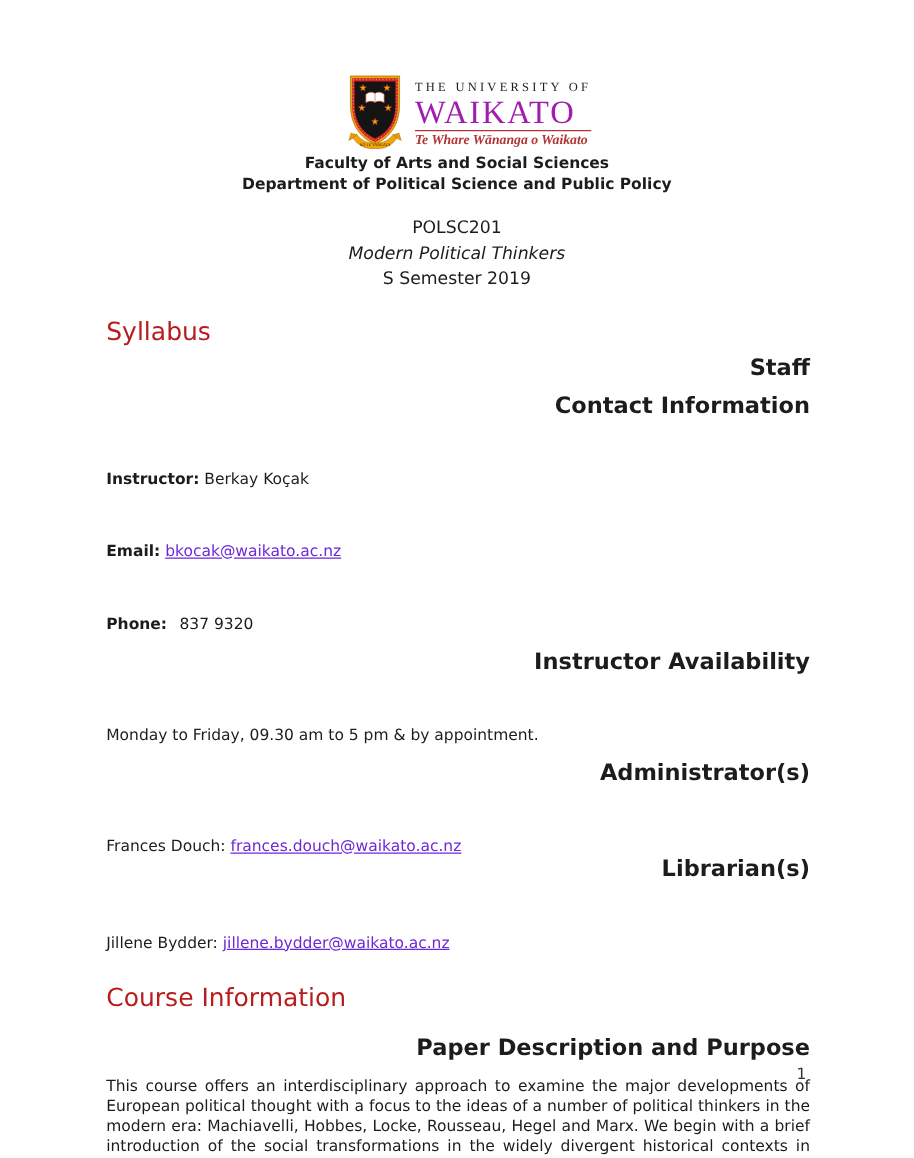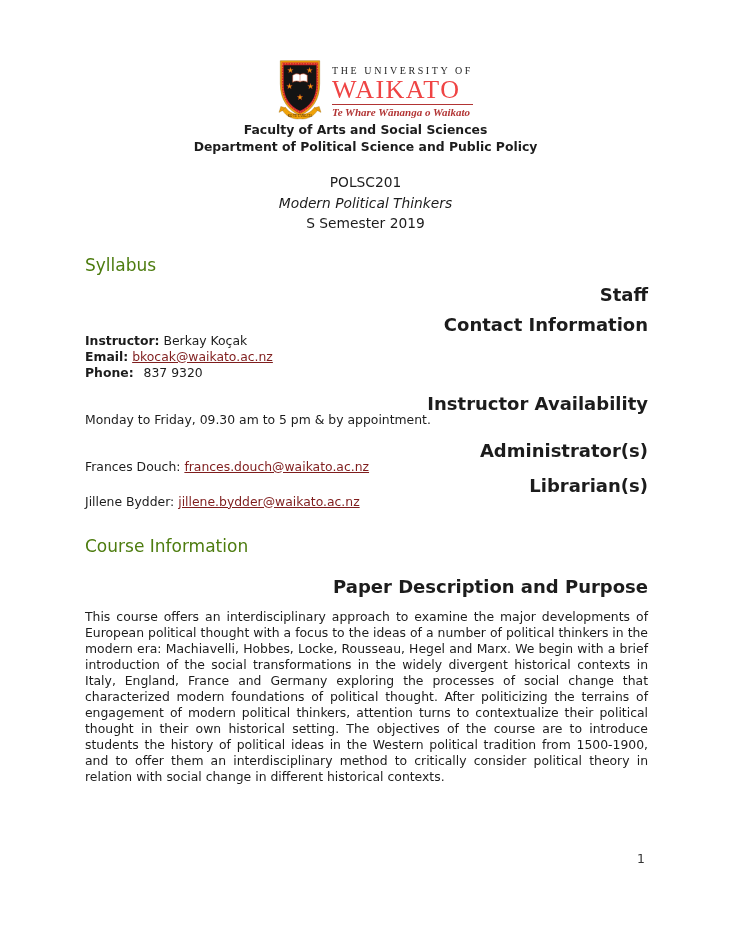--- a/index.html
+++ b/index.html
@@ -25,21 +25,21 @@
     margin-left: 19px;
   }
   .crest { display: block; }
   .wordmark { padding-top: 7px; font-family: "Liberation Serif", serif; }
   .wm-prefix {
     font-size: 10px; letter-spacing: 2.6px;
     color: #1f1f1f; white-space: nowrap;
   }
   .wm-name {
     font-size: 26px; letter-spacing: 1.5px; line-height: 27px;
-    color: #ef4444; white-space: nowrap;
+    color: #a21caf; white-space: nowrap;
   }
   .wm-maori {
     font-family: "Liberation Serif", serif;
     font-style: italic; font-weight: bold;
     font-size: 11px; color: #b23434;
     border-top: 1.5px solid #b23434;
     padding-top: 1px; margin-top: 1px;
     white-space: nowrap;
   }
   
@@ -50,33 +50,33 @@
   }
   .course-block {
     margin-top: 17px;
     text-align: center;
     font-size: 13.8px; line-height: 20.5px;
   }
   .course-title-line { font-style: italic; }
   
   .body-col { padding: 0 83px 0 85px; }
   .h-large {
-    font-size: 17px; font-weight: normal; color: #4d7c0f;
+    font-size: 20px; font-weight: normal; color: #b91c1c;
     line-height: 19px;
   }
   .syllabus-h { margin-top: 22px; }
   .staff-h { margin-top: 12px; }
   .bold-line { font-weight: bold; font-size: 18px; line-height: 16px; text-align: right; }
-  .line { font-size: 12.4px; line-height: 16px; }
+  .line { font-size: 12.4px; line-height: 16px; margin-top: 42px; }
   .contact-h { margin-top: 14px; }
   .avail-h { margin-top: 15px; }
   .admin-h { margin-top: 15px; }
   .lib-h { margin-top: 3px; }
   .lbl { font-weight: bold; }
-  a.doc-link { color: #7f1d1d; text-decoration: underline; cursor: pointer; }
+  a.doc-link { color: #6d28d9; text-decoration: underline; cursor: pointer; }
   .phone-val { margin-left: 6px; }
   .courseinfo-h { margin-top: 27px; }
   .paper-h { margin-top: 23px; }
   .paragraph {
     margin-top: 14px;
     font-size: 12.4px; line-height: 16px;
     text-align: justify;
   }
   
   .page-number {

